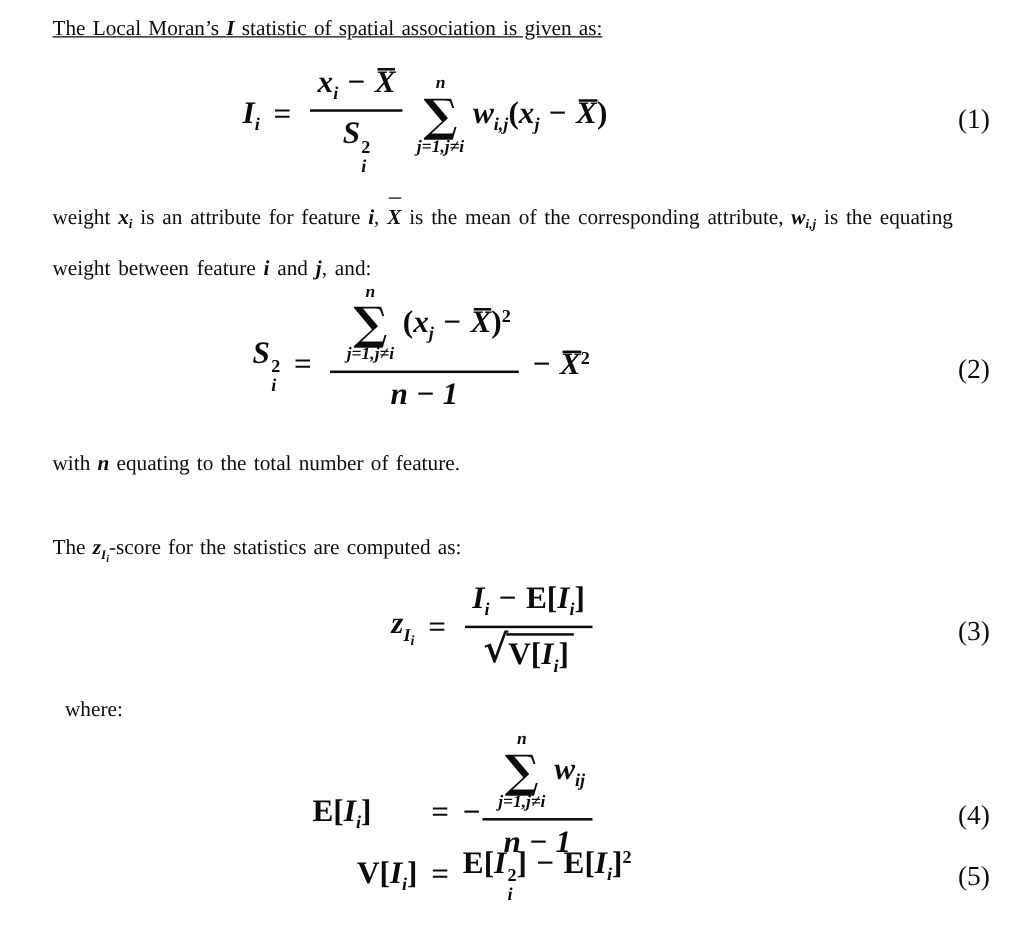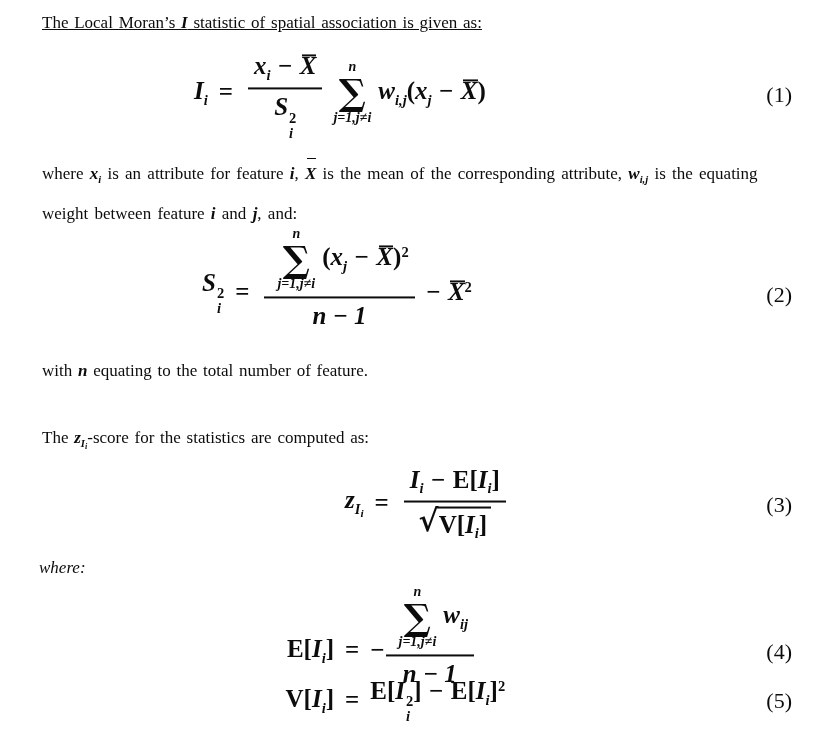--- a/index.html
+++ b/index.html
@@ -124,21 +124,21 @@
   <span class="bigop">
     <span class="oplim">n</span>
     <span class="opsym">∑</span>
     <span class="oplim">j=1,j≠i</span>
   </span>
   <span class="atom"><span class="mi">w</span><span class="sb">i,j</span><span class="mn">(</span><span class="mi">x</span><span class="sb">j</span><span class="bin">−</span><span class="mi ov">X</span><span class="mn">)</span></span>
 </div>
 <div class="eqnum" style="top:95px;">(1)</div>
 
 <div class="para para2line" style="left:42px; top:157px;">
-  <div><span>where </span><span class="im">x</span><span class="sbi">i</span><span> is an attribute for feature </span><span class="im">i</span><span>, </span><span class="im ov">X</span><span> is the mean of the corresponding attribute, </span><span class="im">w</span><span class="sbi">i,j</span><span> is the equating</span></div>
+  <div><span>weight </span><span class="im">x</span><span class="sbi">i</span><span> is an attribute for feature </span><span class="im">i</span><span>, </span><span class="im ov">X</span><span> is the mean of the corresponding attribute, </span><span class="im">w</span><span class="sbi">i,j</span><span> is the equating</span></div>
   <div><span>weight between feature </span><span class="im">i</span><span> and </span><span class="im">j</span><span>, and:</span></div>
 </div>
 
 <div class="eq" style="left:202px; top:293px;">
   <span class="atom"><span class="mi">S</span><span class="ss">
         <span class="ss-t">2</span>
         <span class="ss-b">i</span>
       </span></span>
   <span class="rel">=</span>
   <span class="frac" style="--vs:-14px">
@@ -155,40 +155,40 @@
 <div class="eqnum" style="top:295px;">(2)</div>
 
 <div class="para" style="left:42px; top:359px;">
   <span>with </span><span class="im">n</span><span> equating to the total number of feature.</span>
 </div>
 
 <div class="para" style="left:42px; top:426px;">
   <span>The </span><span class="im">z</span><span class="sbi"><span>I</span><span class="sbi2">i</span></span><span>-score for the statistics are computed as:</span>
 </div>
 
-<div class="eq" style="left:313px; top:503px;margin-left:32px;">
+<div class="eq" style="left:313px; top:503px;">
   <span class="atom"><span class="mi">z</span><span class="sb"><span>I</span><span class="sbi2">i</span></span></span>
   <span class="rel">=</span>
   <span class="frac" style="--vs:1px">
     <span class="fnum"><span class="mi">I</span><span class="sb">i</span><span class="bin">−</span><span class="mn">E</span><span class="mn">[</span><span class="mi">I</span><span class="sb">i</span><span class="mn">]</span></span>
     <span class="fbar"></span>
     <span class="fden"><span class="sqrt">
           <span class="radsym">√</span>
           <span class="radicand"><span class="mn">V</span><span class="mn">[</span><span class="mi">I</span><span class="sb">i</span><span class="mn">]</span></span>
         </span></span>
   </span>
 </div>
 <div class="eqnum" style="top:505px;">(3)</div>
 
-<div class="para" style="left:39px; top:556px;font-style:italic;">
+<div class="para" style="left:52px; top:556px;">
   <span>where:</span>
 </div>
 
 <div class="eq" style="left:250px; top:651px;">
-  <span class="atom" style="width:84px; text-align:right;"><span class="mn">E</span><span class="mn">[</span><span class="mi">I</span><span class="sb">i</span><span class="mn">]</span></span>
+  <span class="atom" style="width:84px; "><span class="mn">E</span><span class="mn">[</span><span class="mi">I</span><span class="sb">i</span><span class="mn">]</span></span>
   <span class="rel">=</span>
   <span class="atom"><span class="mn">−</span></span>
   <span class="frac" style="--vs:-14px; margin-left:1px;">
     <span class="fnum"><span class="bigop">
           <span class="oplim">n</span>
           <span class="opsym">∑</span>
           <span class="oplim">j=1,j≠i</span>
         </span><span class="mi">w</span><span class="sb">ij</span></span>
     <span class="fbar"></span>
     <span class="fden mi">n − 1</span>

